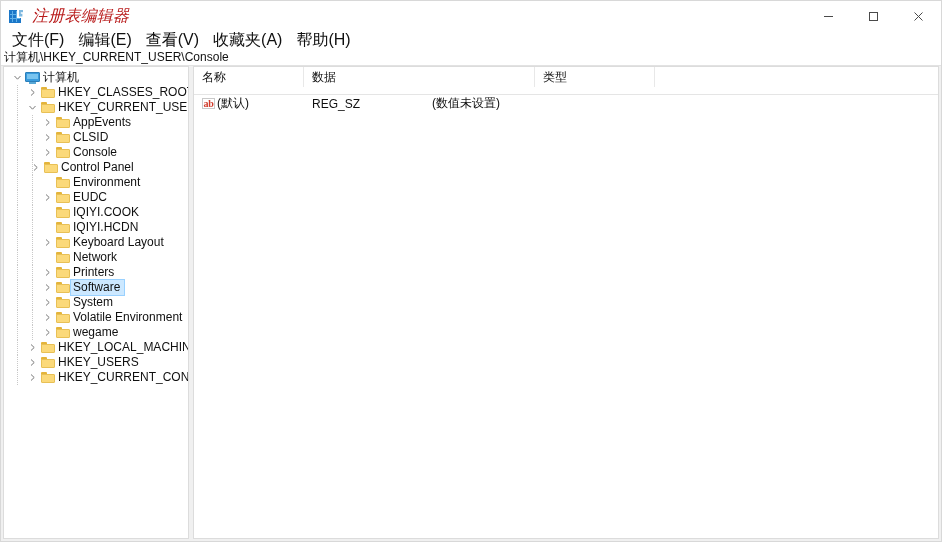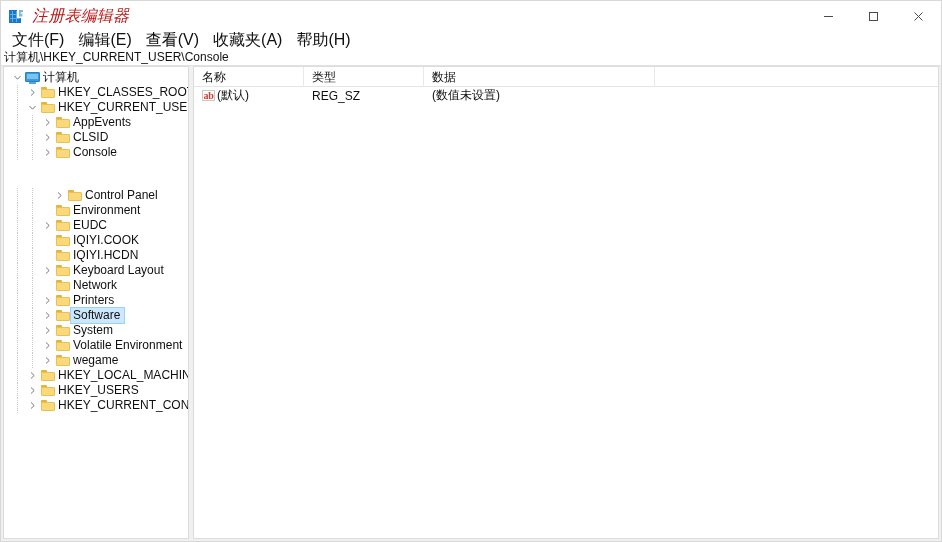--- a/index.html
+++ b/index.html
@@ -265,21 +265,21 @@
   .indent-line {
     position: absolute;
     top: 0;
     width: 1px;
     height: 15px;
     border-left: 1px dotted #c8c8c8;
   }
 
   
   .list-header {
-    height: 20px;
+    height: 28px;
     min-height: 20px;
     display: flex;
     background: #ffffff;
     border-bottom: 1px solid #e5e5e5;
     position: relative;
     box-sizing: border-box;
   }
   .lh-cell {
     font-size: 12px;
     color: #101010;
@@ -463,21 +463,21 @@
               </svg>
             </span>
             <span class="ico">
               <span class="folder">
                 <span class="tab"></span>
                 <span class="body"></span>
               </span>
             </span>
             <span class="lbl">Console</span>
           </div>
-          <div class="tree-row" style="padding-left: 48px; margin-top: 28px;">
+          <div class="tree-row" style="padding-left: 24px;">
             <span class="indent-line" style="left: 13px;"></span>
             <span class="indent-line" style="left: 28px;"></span>
             <span class="twisty">
               <svg width="9" height="9" viewBox="0 0 9 9">
                 <path d="M3 1.5 L6.2 4.5 L3 7.5" fill="none" stroke="#7a7a7a" stroke-width="1"></path>
               </svg>
             </span>
             <span class="ico">
               <span class="folder">
                 <span class="tab"></span>
@@ -692,22 +692,22 @@
             <span class="lbl">HKEY_CURRENT_CONFIG</span>
           </div>
         </div>
     </div>
 
     <div class="splitter"></div>
 
     <div class="list-pane">
       <div class="list-header" id="list-header">
           <div class="lh-cell" style="width: 110px;">名称</div>
+          <div class="lh-cell" style="width: 231px;">数据</div>
           <div class="lh-cell" style="width: 120px;">类型</div>
-          <div class="lh-cell" style="width: 231px;">数据</div>
         </div>
       <div class="list-body" id="list-body">
           <div class="list-row">
             <div class="lr-cell" style="width: 110px;">
               <span class="ab-icon">ab</span>
               <span>(默认)</span>
             </div>
             <div class="lr-cell" style="width: 120px;">REG_SZ</div>
             <div class="lr-cell" style="width: 231px;">(数值未设置)</div>
           </div>

